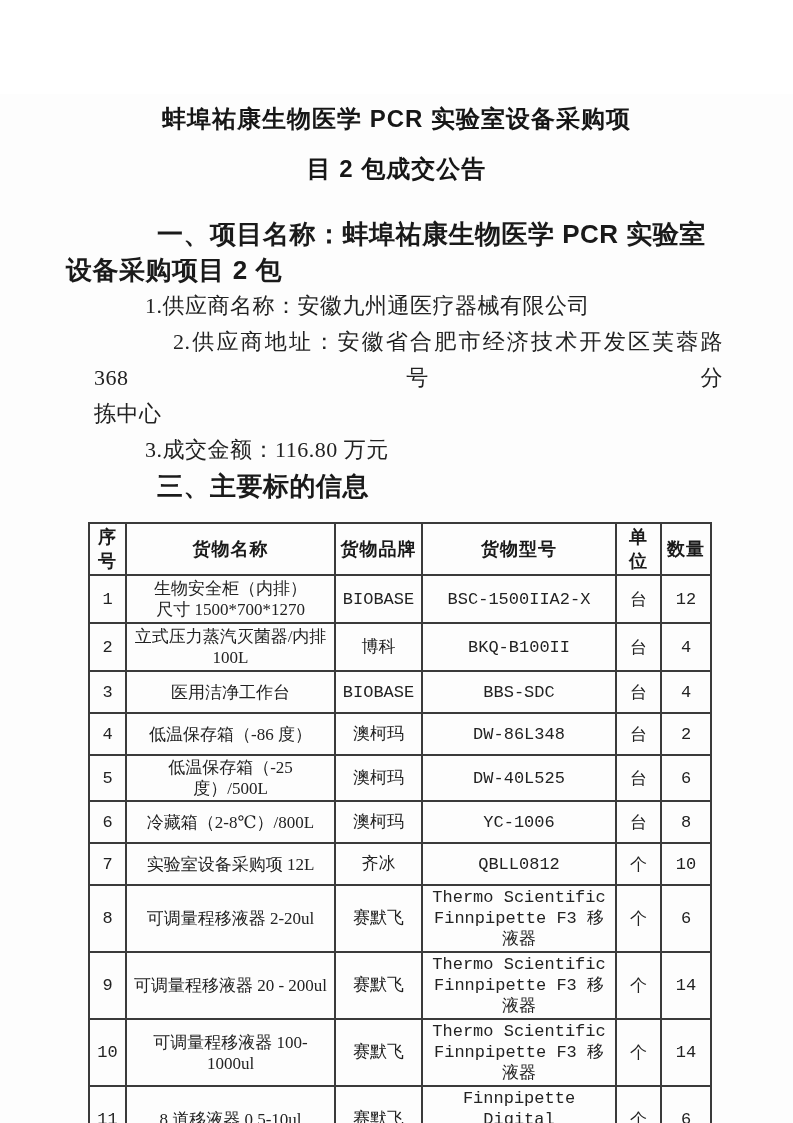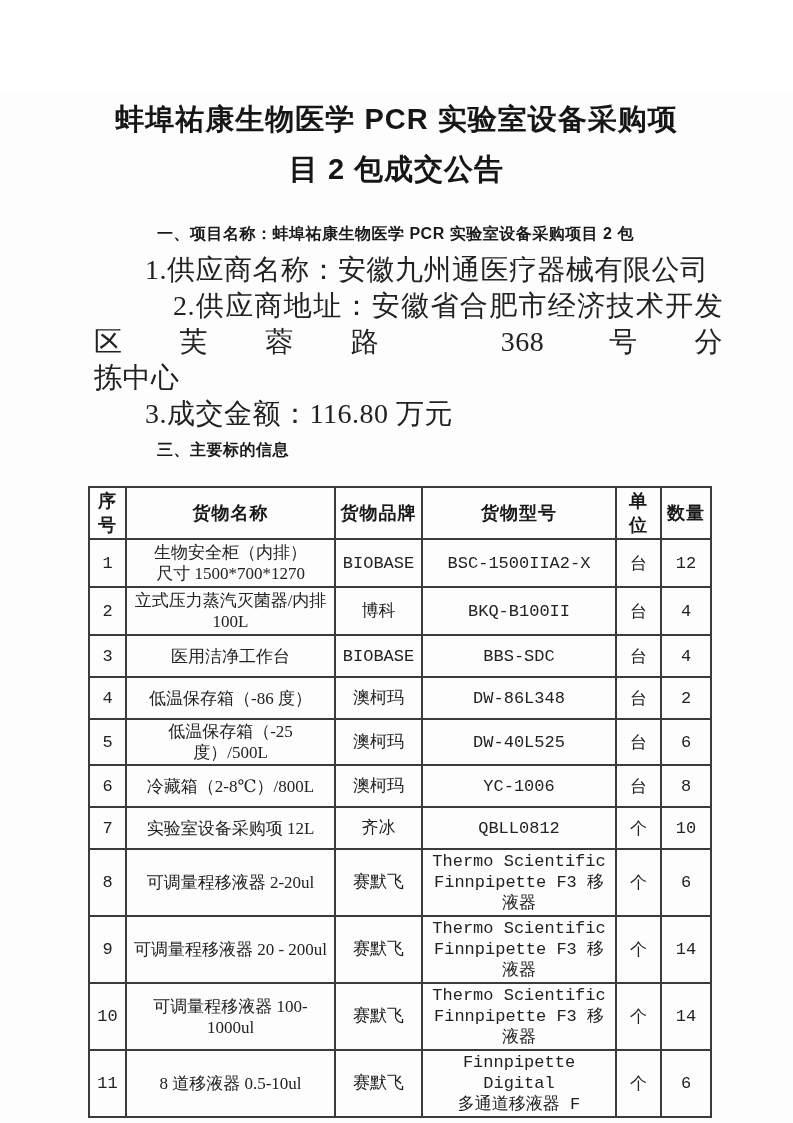--- a/index.html
+++ b/index.html
@@ -17,42 +17,42 @@
     width:793px;
     height:1123px;
     background:#fdfdfd;
     box-sizing:border-box;
   }
   .doc-title{
     margin:94px 56px 0 56px;
     text-align:center;
     font-family:"Liberation Sans","DejaVu Sans",sans-serif;
     font-weight:700;
-    font-size:29px;
+    font-size:24px;
     line-height:50px;
     letter-spacing:1px;
     color:#161616;
   }
   .doc-title .title-line{display:block;}
   .content{
     margin:22px 70px 0 66px; 
   }
   .sec-heading{
     margin:0;
     font-family:"Liberation Sans","DejaVu Sans",sans-serif;
     font-weight:700;
-    font-size:16px;
+    font-size:26px;
     line-height:36px;
     color:#1a1a1a;
     text-indent:91px;
     letter-spacing:0.5px;
   }
   .para{
     margin:0;
-    font-size:28px;
+    font-size:22px;
     line-height:36px;
     color:#222222;
     letter-spacing:0.5px;
   }
   .para .line{display:block;margin-left:28px;}
   .para .line.first{
     text-indent:79px;
   }
   .para.single{text-indent:79px;}
   .para .line.justified{

